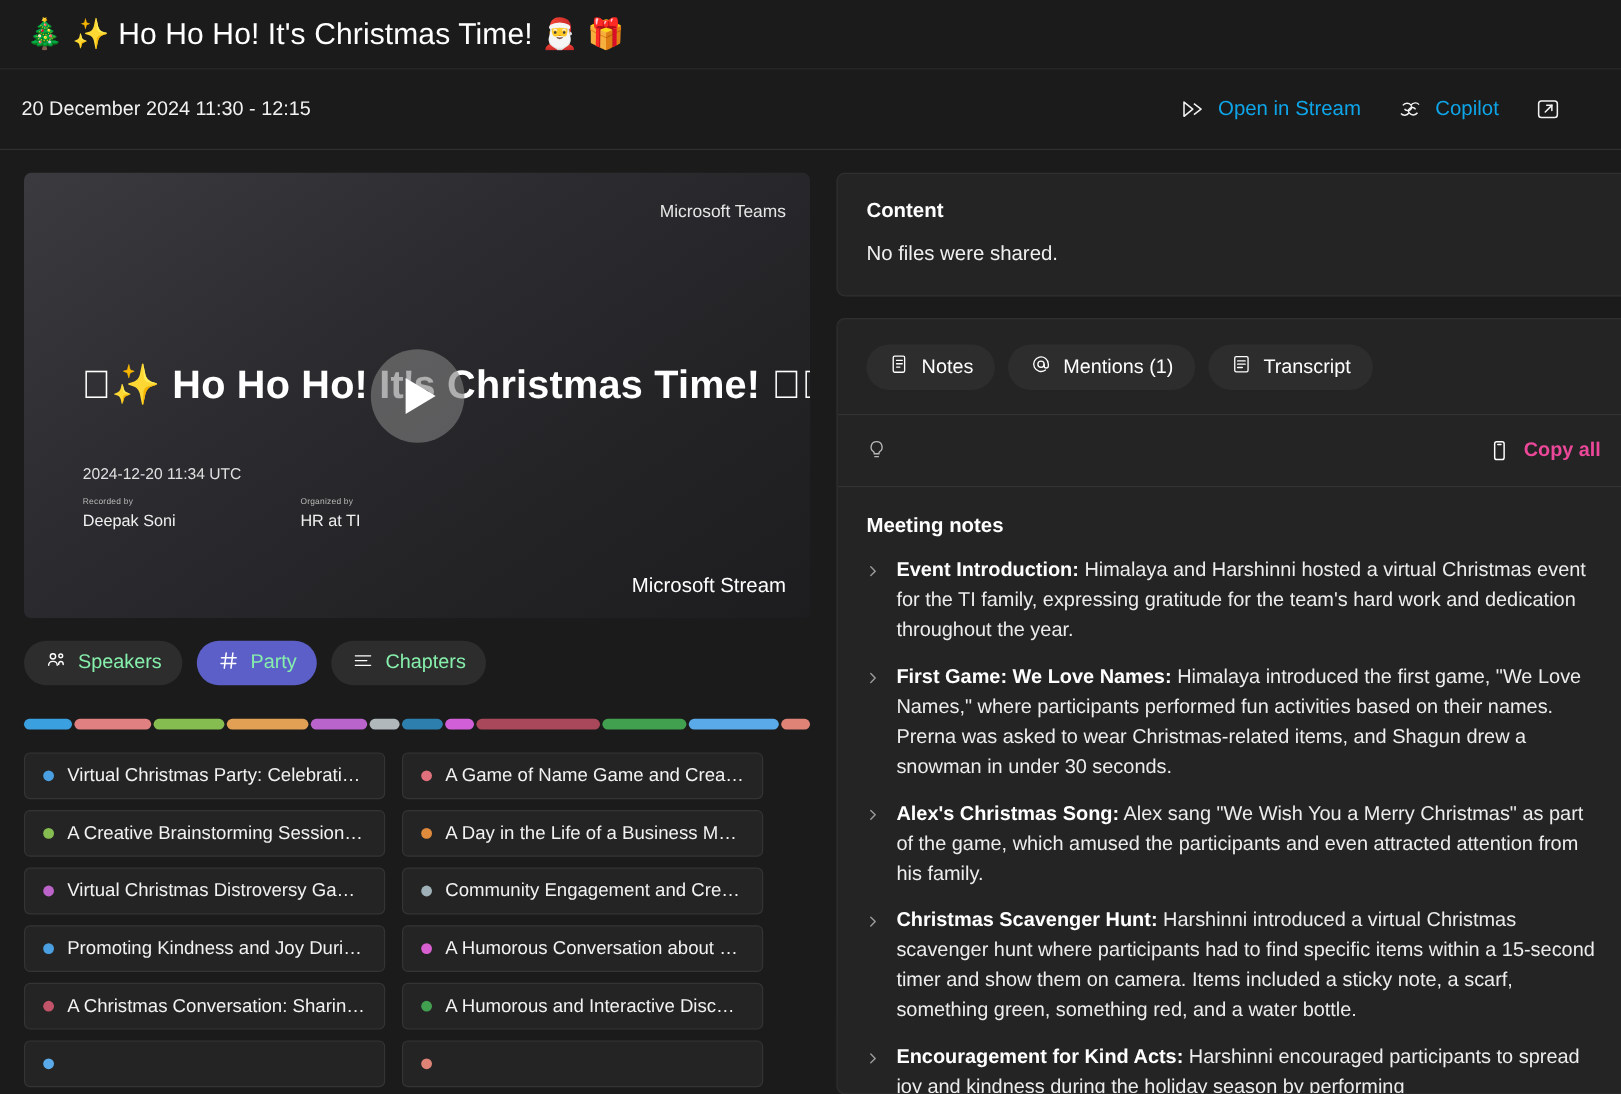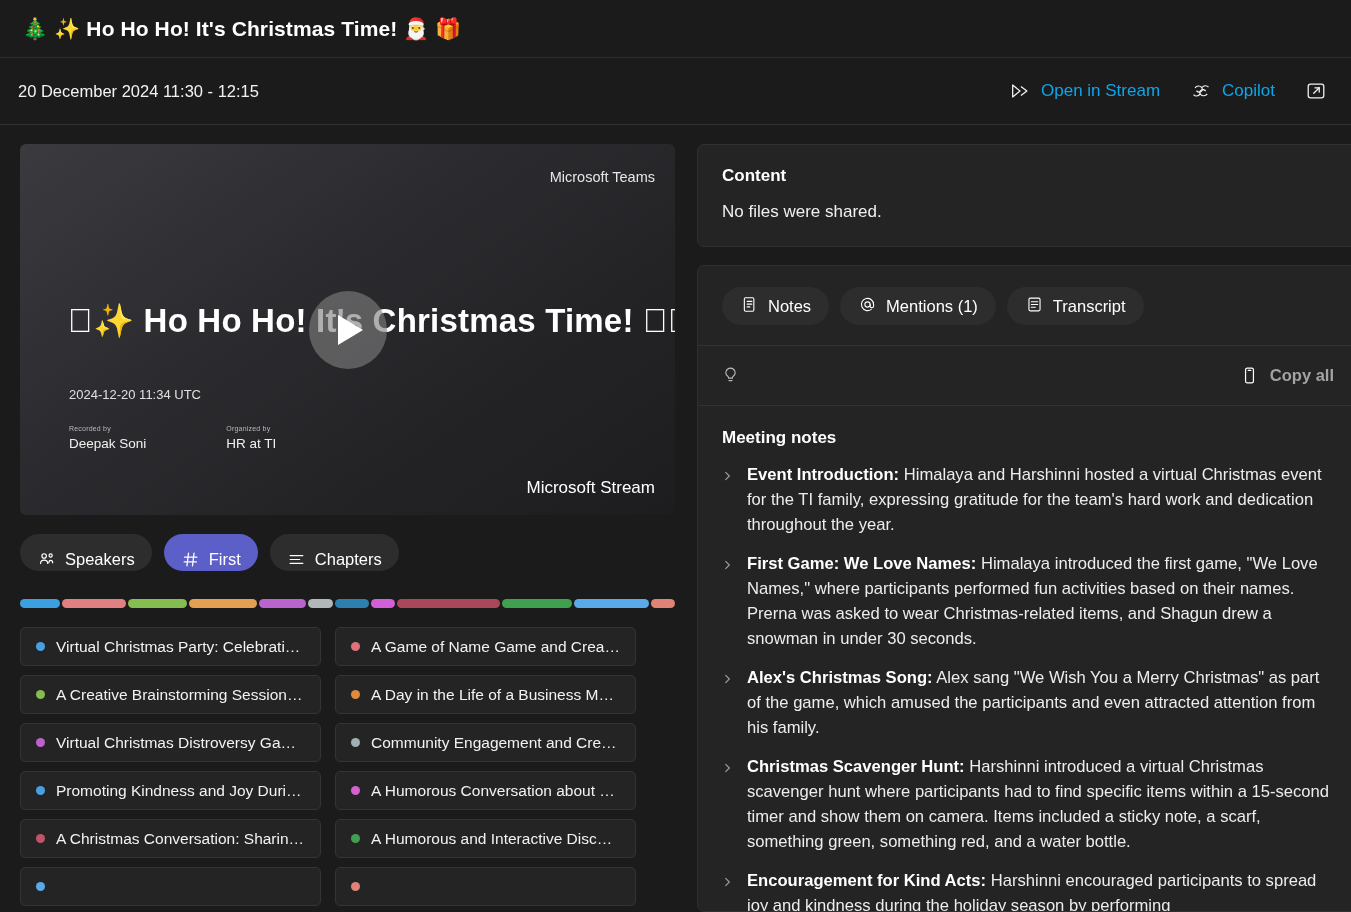--- a/index.html
+++ b/index.html
@@ -13,30 +13,30 @@
 
   
   .titlebar {
     height: 58px;
     display: flex; align-items: center;
     padding: 0 22px;
     background: #1b1b1b;
     border-bottom: 1px solid #2e2e2e;
   }
   .titlebar .title {
-    font-size: 21px; font-weight: 700; color: #ffffff;
+    font-size: 25px; font-weight: 400; color: #ffffff;
     letter-spacing: .1px;
     white-space: nowrap;
   }
 
   
   .subheader {
     height: 67px;
     display: flex; align-items: center; justify-content: space-between;
-    padding: 0 12px 0 18px;
+    padding: 0 38px 0 18px;
     background: #1b1b1b;
     border-bottom: 1px solid #303030;
   }
   .meeting-time { font-size: 16.5px; color: #f2f2f2; font-weight: 400; }
   .header-actions { display: flex; align-items: center; gap: 6px; }
   .hdr-btn {
     display: flex; align-items: center; gap: 10px;
     padding: 8px 12px;
     border-radius: 6px;
     font-size: 17px; color: #0ea5e9;
@@ -77,22 +77,22 @@
   .video .vid-title {
     position: absolute; left: 48px; top: 157px;
     font-size: 33px; font-weight: 700; color: #ffffff;
     letter-spacing: .2px; white-space: nowrap;
   }
   .video .vid-date {
     position: absolute; left: 49px; top: 243px;
     font-size: 13px; color: #e0e0e0;
   }
   .video .credits {
-    position: absolute; left: 49px; top: 281px;
-    display: flex; gap: 80px;
+    position: absolute; left: 49px; top: 271px;
+    display: flex; gap: 104px;
   }
   .credit-label { font-size: 7px; color: #b9b9b9; letter-spacing: .2px; margin-bottom: 4px; }
   .credit-name { font-size: 13.5px; color: #f0f0f0; }
   .play-btn {
     position: absolute; left: 50%; top: 50%;
     transform: translate(-50%, -50%);
     width: 78px; height: 78px; border-radius: 50%;
     background: rgba(126,126,126,0.62);
     display: flex; align-items: center; justify-content: center;
     border: none; cursor: pointer;
@@ -100,24 +100,24 @@
   .play-btn .tri {
     width: 0; height: 0; margin-left: 6px;
     border-left: 25px solid #ffffff;
     border-top: 15px solid transparent;
     border-bottom: 15px solid transparent;
   }
 
   
   .pill-row { display: flex; gap: 12px; margin-top: 19px; }
   .pill {
-    display: flex; align-items: flex-start; gap: 9px;
+    display: flex; align-items: center; gap: 9px;
     height: 37px; padding: 16px 17px;
     border-radius: 19px;
-    background: #2d2d2d; color: #ffffff;
+    background: #2d2d2d; color: #86efac;
     font-size: 16.5px; border: none; cursor: pointer;
     font-family: "Liberation Sans", sans-serif;
     white-space: nowrap;
   }
   .pill.active { background: #5b5fc7; }
   .pill svg { width: 19px; height: 19px; flex: 0 0 auto; }
 
   
   .timeline {
     margin-top: 28px;
@@ -191,21 +191,21 @@
     display: flex; align-items: center; justify-content: space-between;
     padding: 14px 24px 14px 22px;
     border-bottom: 1px solid #323232;
     flex: 0 0 auto;
   }
   .ai-note { display: flex; align-items: center; gap: 13px; }
   .ai-note span { font-size: 16.5px; color: #b8b8b8; }
   .copy-all {
     display: flex; align-items: center; gap: 10px;
     background: transparent; border: none; cursor: pointer;
-    font-size: 16.5px; font-weight: 700; color: #a3a3a3;
+    font-size: 16.5px; font-weight: 700; color: #ec4899;
     font-family: "Liberation Sans", sans-serif;
     padding: 5px 4px; border-radius: 5px;
   }
 
   .notes-body {
     padding: 22px 26px 0 24px;
     overflow: hidden;
     flex: 1 1 auto;
     min-height: 0;
   }
@@ -310,21 +310,21 @@
 
       <button class="pill active">
         <span>
           <svg viewBox="0 0 24 24" fill="none" stroke="#ffffff" stroke-width="1.6" stroke-linecap="round">
             <path d="M9.5 4 L7.5 20"></path>
               <path d="M16.5 4 L14.5 20"></path>
             <path d="M4.5 9 L20 9"></path>
               <path d="M4 15 L19.5 15"></path>
           </svg>
         </span>
-        <span>First</span>
+        <span>Party</span>
       </button>
 
       <button class="pill">
         <span>
           <svg viewBox="0 0 24 24" fill="none" stroke="#ffffff" stroke-width="1.5" stroke-linecap="round">
             <path d="M4 7 L20 7"></path>
               <path d="M4 12 L16 12"></path>
               <path d="M4 17 L20 17"></path>
           </svg>
         </span>

